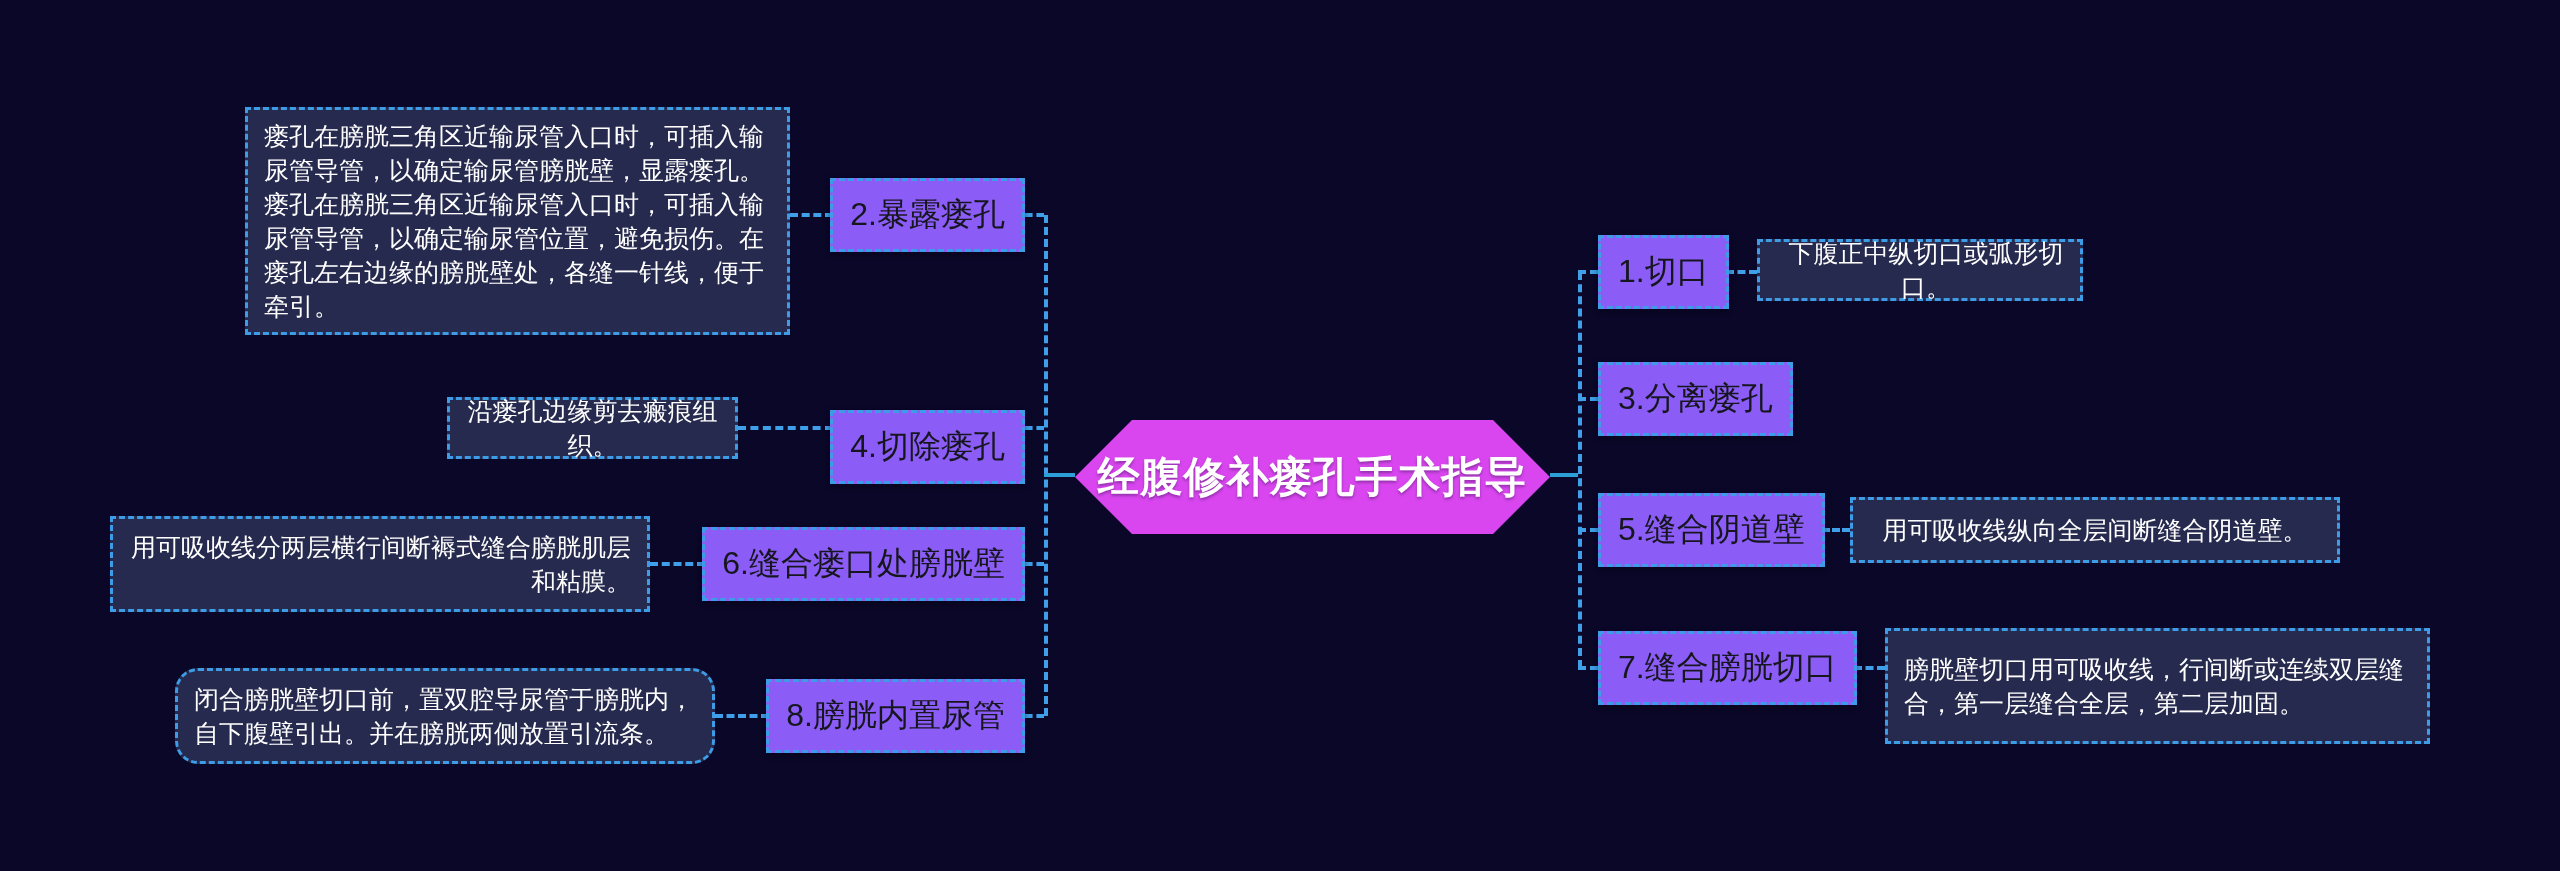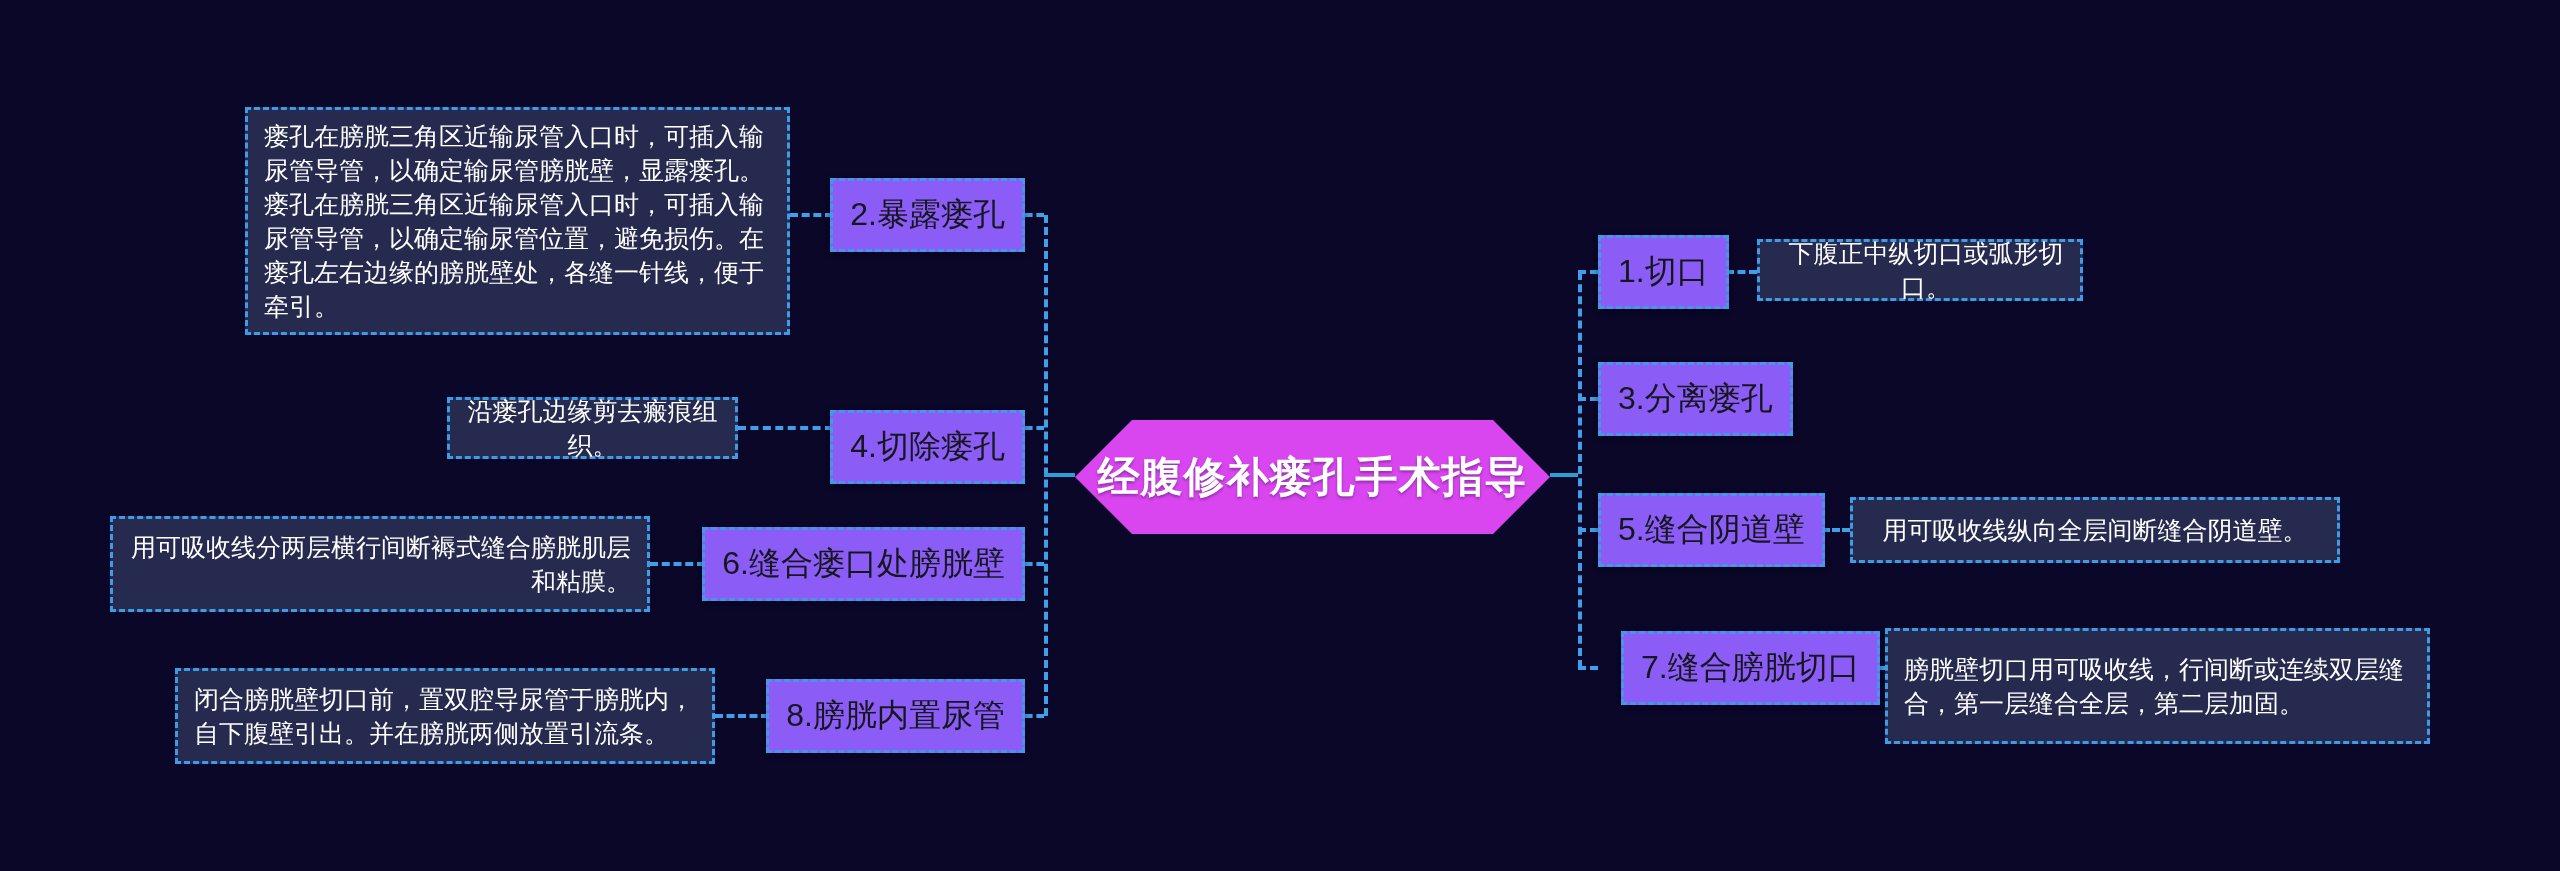--- a/index.html
+++ b/index.html
@@ -20,33 +20,33 @@
   .node{
     position:absolute;height:74px;box-sizing:border-box;
     display:flex;align-items:center;justify-content:center;
     background:#8b5cf6;border:3px dashed #3d9ce5;
     color:#16161f;font-size:32px;white-space:nowrap;padding:0 17px;
     box-shadow:0 2px 6px rgba(0,0,10,.45);
   }
   .node-left{right:1535px;}   
   .node-right{left:1598px;text-align:right;}   
   .n2{top:178px;} .n4{top:391px;margin-top:19px;} .n6{top:527px;} .n8{top:679px;}
-  .n1{top:235px;} .n3{top:362px;} .n5{top:493px;} .n7{top:631px;margin-left:23px;}
+  .n1{top:235px;} .n3{top:362px;} .n5{top:493px;} .n7{top:631px;}
   
   .desc{
     position:absolute;box-sizing:border-box;
     background:#262a4e;border:3px dashed #3d9ce5;
     color:#ffffff;font-size:25px;line-height:34px;
     padding:8px 16px;display:flex;align-items:center;
   }
   .desc.ctr{justify-content:center;text-align:center;}
   .d2{left:245px;top:107px;width:545px;height:228px;}
   .d4{left:447px;top:397px;width:291px;height:62px;}
   .d6{left:110px;top:516px;width:540px;height:96px;text-align:right;}
-  .d8{left:175px;top:668px;width:540px;height:96px;}
+  .d8{left:175px;top:668px;width:540px;height:96px;border-radius:23px;}
   .d1{left:1757px;top:239px;width:326px;height:62px;padding-left:28px;}
   .d5{left:1850px;top:497px;width:490px;height:66px;}
   .d7{left:1885px;top:628px;width:545px;height:116px;}
   
   .hline{position:absolute;height:0;border-top:4px dashed #3f9fe8;}
   .vline{position:absolute;width:0;border-left:4px dashed #3f9fe8;}
   .solid{border-top-style:solid;border-top-color:#2d9fd8;}
   .trunk-left{left:1044px;top:215px;height:501px;}
   .trunk-right{left:1578px;top:272px;height:396px;}
   .hexL{left:1044px;top:473px;width:31px;}

